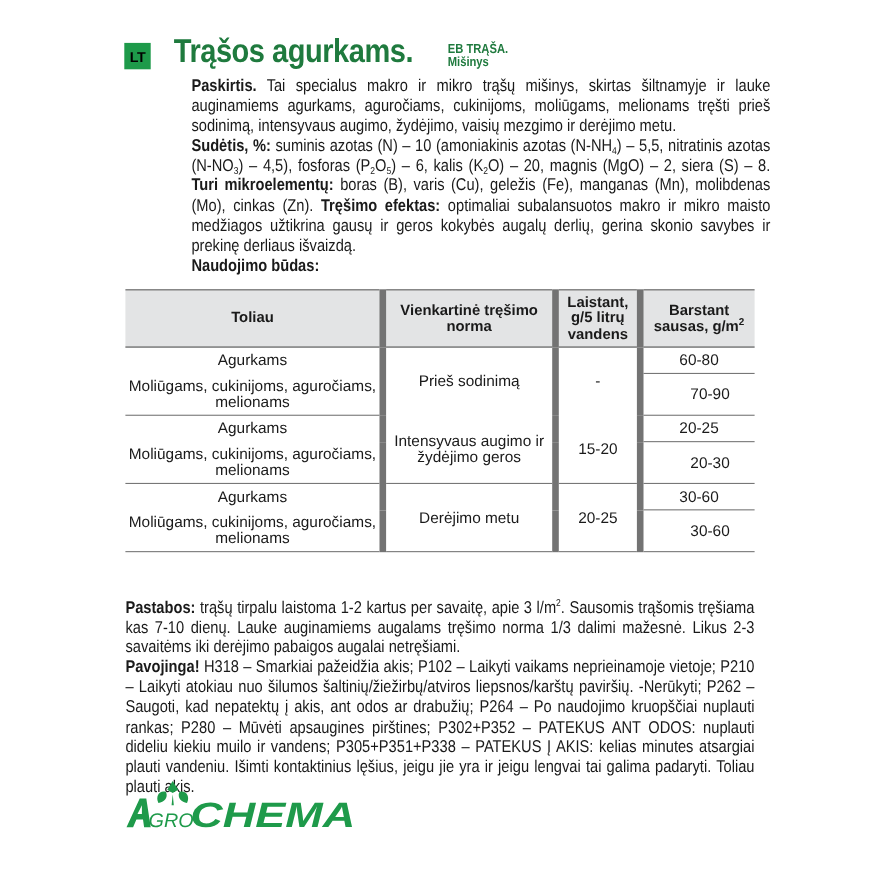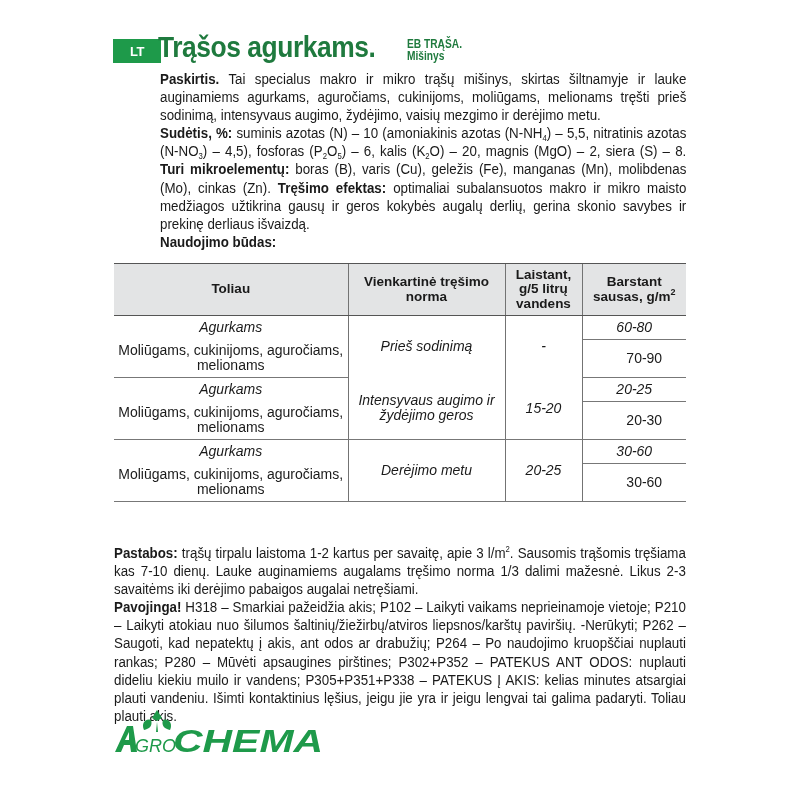--- a/index.html
+++ b/index.html
@@ -1,40 +1,40 @@
 <!DOCTYPE html>
 <html><head>
 <meta charset="utf-8">
 <style>
   html, body { margin:0; padding:0; background:#ffffff; }
   body { width:800px; height:800px; position:relative; overflow:hidden;
          font-family:"Liberation Sans", sans-serif; color:#1a1a1a; }
-  .lt-badge { position:absolute; left:113px; top:39px; width:48px; height:24px;
-              background:#1e9a4a; color:#ffffff; font-family:"Liberation Sans", sans-serif;
+  .lt-badge { position:absolute; left:113px; top:39px; width:24px; height:24px;
+              background:#1e9a4a; color:#000000; font-family:"Liberation Sans", sans-serif;
               font-size:13px; font-weight:bold; display:flex; align-items:center; justify-content:center;
               letter-spacing:-0.5px; }
   .title { position:absolute; left:158px; top:30px; font-size:30px; font-weight:bold;
            color:#1f7a3e; letter-spacing:-0.5px; transform:scaleX(0.88); transform-origin:left top; white-space:nowrap; }
   .subtitle { position:absolute; left:407px; top:38px; font-size:12px; font-weight:bold;
               color:#1f7a3e; line-height:12px; transform:scaleX(0.85); transform-origin:left top; }
-  .body-text { position:absolute; left:160px; top:70px; width:526px;
+  .body-text { position:absolute; left:174px; top:70px; width:526px;
                font-size:15.5px; line-height:18.1px; text-align:justify; }
   .body-text p { margin:0; }
   .narrow { transform:scaleX(0.86); transform-origin:left top; width:612px; }
   b { font-weight:bold; }
   sub { font-size:9px; vertical-align:-3px; line-height:0; }
   sup { font-size:9px; vertical-align:6px; line-height:0; }
   .table-wrap { position:absolute; left:114px; top:263px; width:572px; }
   table { border-collapse:collapse; width:572px; table-layout:fixed; }
   th { background:#e3e4e5; font-weight:bold; font-size:13.5px; line-height:14.5px;
        border-top:1.5px solid #555; border-bottom:1.5px solid #555; height:51px; padding:0 2px;
        text-align:center; vertical-align:middle; }
-  th + th, td + td, td.left-border { border-left:1px solid #737373; }
+  th + th, td + td, td.left-border { border-left:6px solid #737373; }
   td { font-size:14px; line-height:15px; text-align:center; vertical-align:middle; padding:0 2px; }
-  .r-top td { height:23px;font-style:italic; }
+  .r-top td { height:23px; }
   .r-bot td { height:37px; }
   .grp-end td { border-bottom:1.5px solid #777; }
   .thin-sep td.dose { border-top:1px solid #777;padding-left:22px; }
   .notes { position:absolute; left:114px; top:504px; width:572px; font-size:15.5px;
            line-height:18.1px; text-align:justify;margin-top:40px; }
   .notes p { margin:0; }
   .logo { position:absolute; left:113px; top:708px; }
 </style>
 </head>
 <body>

